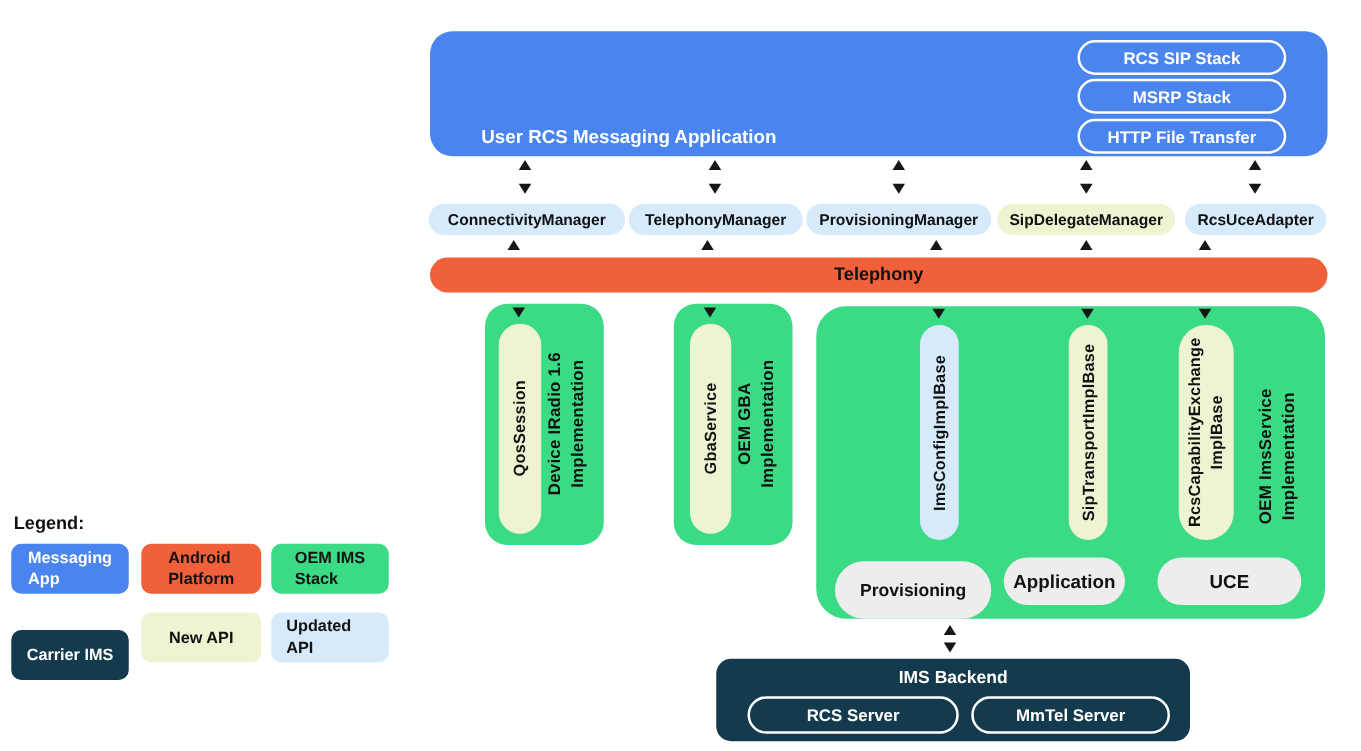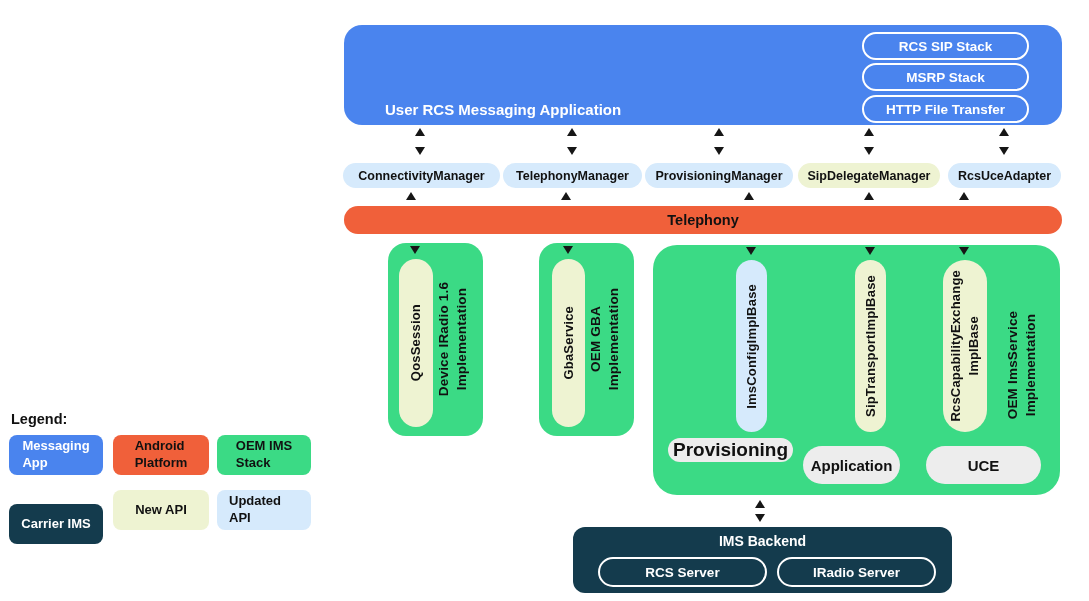--- a/index.html
+++ b/index.html
@@ -109,32 +109,32 @@
       <span class="vlabel">SipTransportImplBase</span>
     </div>
     <div class="abs capsule c-new" style="left:290px;top:15px;width:44px;height:172px;">
       <span class="vlabel">RcsCapabilityExchange
 ImplBase</span>
     </div>
 
     <div class="abs vcaption" style="left:269px;top:101px;width:200px;height:38px;">OEM ImsService
 Implementation</div>
 
-    <div class="abs c-feature pill flexc b" style="left:15px;top:193px;width:125px;height:24px;font-size:19px;">Provisioning</div>
+    <div class="abs c-feature pill flexc b" style="left:15px;top:204px;width:125px;height:46px;font-size:14px;">Provisioning</div>
     <div class="abs c-feature pill flexc b" style="left:150px;top:201px;width:97px;height:38px;font-size:15px;">Application</div>
     <div class="abs c-feature pill flexc b" style="left:273px;top:201px;width:115px;height:38px;font-size:15px;">UCE</div>
   </div>
 
   <div class="abs tri-up" style="left:755px;top:500px;"></div>
   <div class="abs tri-down" style="left:755px;top:514px;"></div>
 
   <div class="abs c-carrier" style="left:573px;top:527px;width:379px;height:66px;border-radius:12px;">
     <div class="abs outline-pill flexc" style="left:25px;top:30px;width:165px;height:26px;">RCS Server</div>
     <div class="abs b" style="left:0;top:6px;width:100%;text-align:center;font-size:14px;color:#ffffff;">IMS Backend</div>
-    <div class="abs outline-pill flexc" style="left:204px;top:30px;width:155px;height:26px;">IRadio Server</div>
+    <div class="abs outline-pill flexc" style="left:204px;top:30px;width:155px;height:26px;">MmTel Server</div>
   </div>
 
   <div class="abs b" style="left:11px;top:411px;font-size:14.5px;">Legend:</div>
 
   <div class="abs legend-box c-app flexc pre" style="left:9px;top:435px;width:94px;height:40px;color:#ffffff;">Messaging
 App</div>
   <div class="abs legend-box c-platform flexc pre" style="left:113px;top:435px;width:96px;height:40px;">Android
 Platform</div>
   <div class="abs legend-box c-oem flexc pre" style="left:217px;top:435px;width:94px;height:40px;">OEM IMS
 Stack</div>

